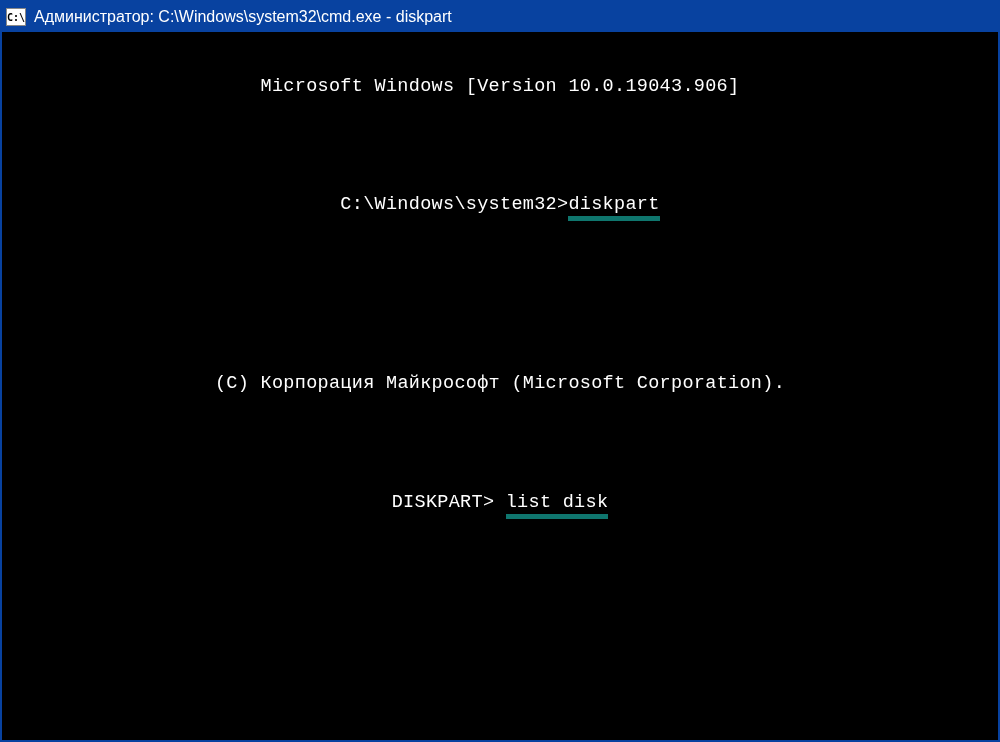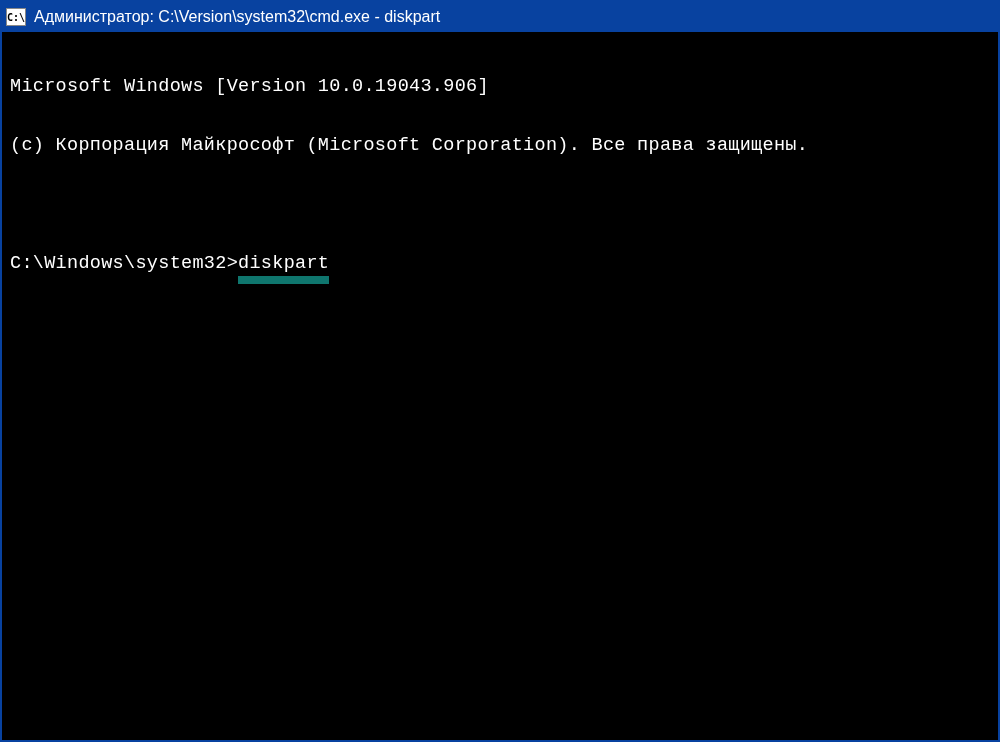--- a/index.html
+++ b/index.html
@@ -45,44 +45,46 @@
       color: #fff;
       padding: 10px 8px;
       line-height: 1.6;
       white-space: pre;
       font-family: Consolas, 'Courier New', monospace;
       font-size: 18.5px;
       letter-spacing: 0.3px;
     }
     .line {
       min-height: 1.6em;
+      text-align: center;
     }
     .hl {
-      border-bottom: 8px solid #0f766e;
+      border-bottom: 5px solid #0f766e;
       display: inline-block;
       padding-bottom: 2px;
       line-height: 1;
     }
   </style>
 </head>
 <body>
 
 <div class="titlebar">
   <span class="titlebar-icon">C:\</span>
-  <span>Администратор: C:\Version\system32\cmd.exe - diskpart</span>
+  <span>Администратор: C:\Windows\system32\cmd.exe - diskpart</span>
 </div>
 
 <div class="terminal">
 <div class="line">Microsoft Windows [Version 10.0.19043.906]</div>
-<div class="line">(c) Корпорация Майкрософт (Microsoft Corporation). Все права защищены.</div>
 <div class="line"></div>
 <div class="line"><span>C:\Windows\system32&gt;</span><span class="hl">diskpart</span></div>
 <div class="line"></div>
 <div class="line"></div>
+<div class="line">(C) Корпорация Майкрософт (Microsoft Corporation).</div>
 <div class="line"></div>
+<div class="line"><span>DISKPART&gt; </span><span class="hl">list disk</span></div>
 <div class="line"></div>
 
 
 
 
 
 
 
 
 

